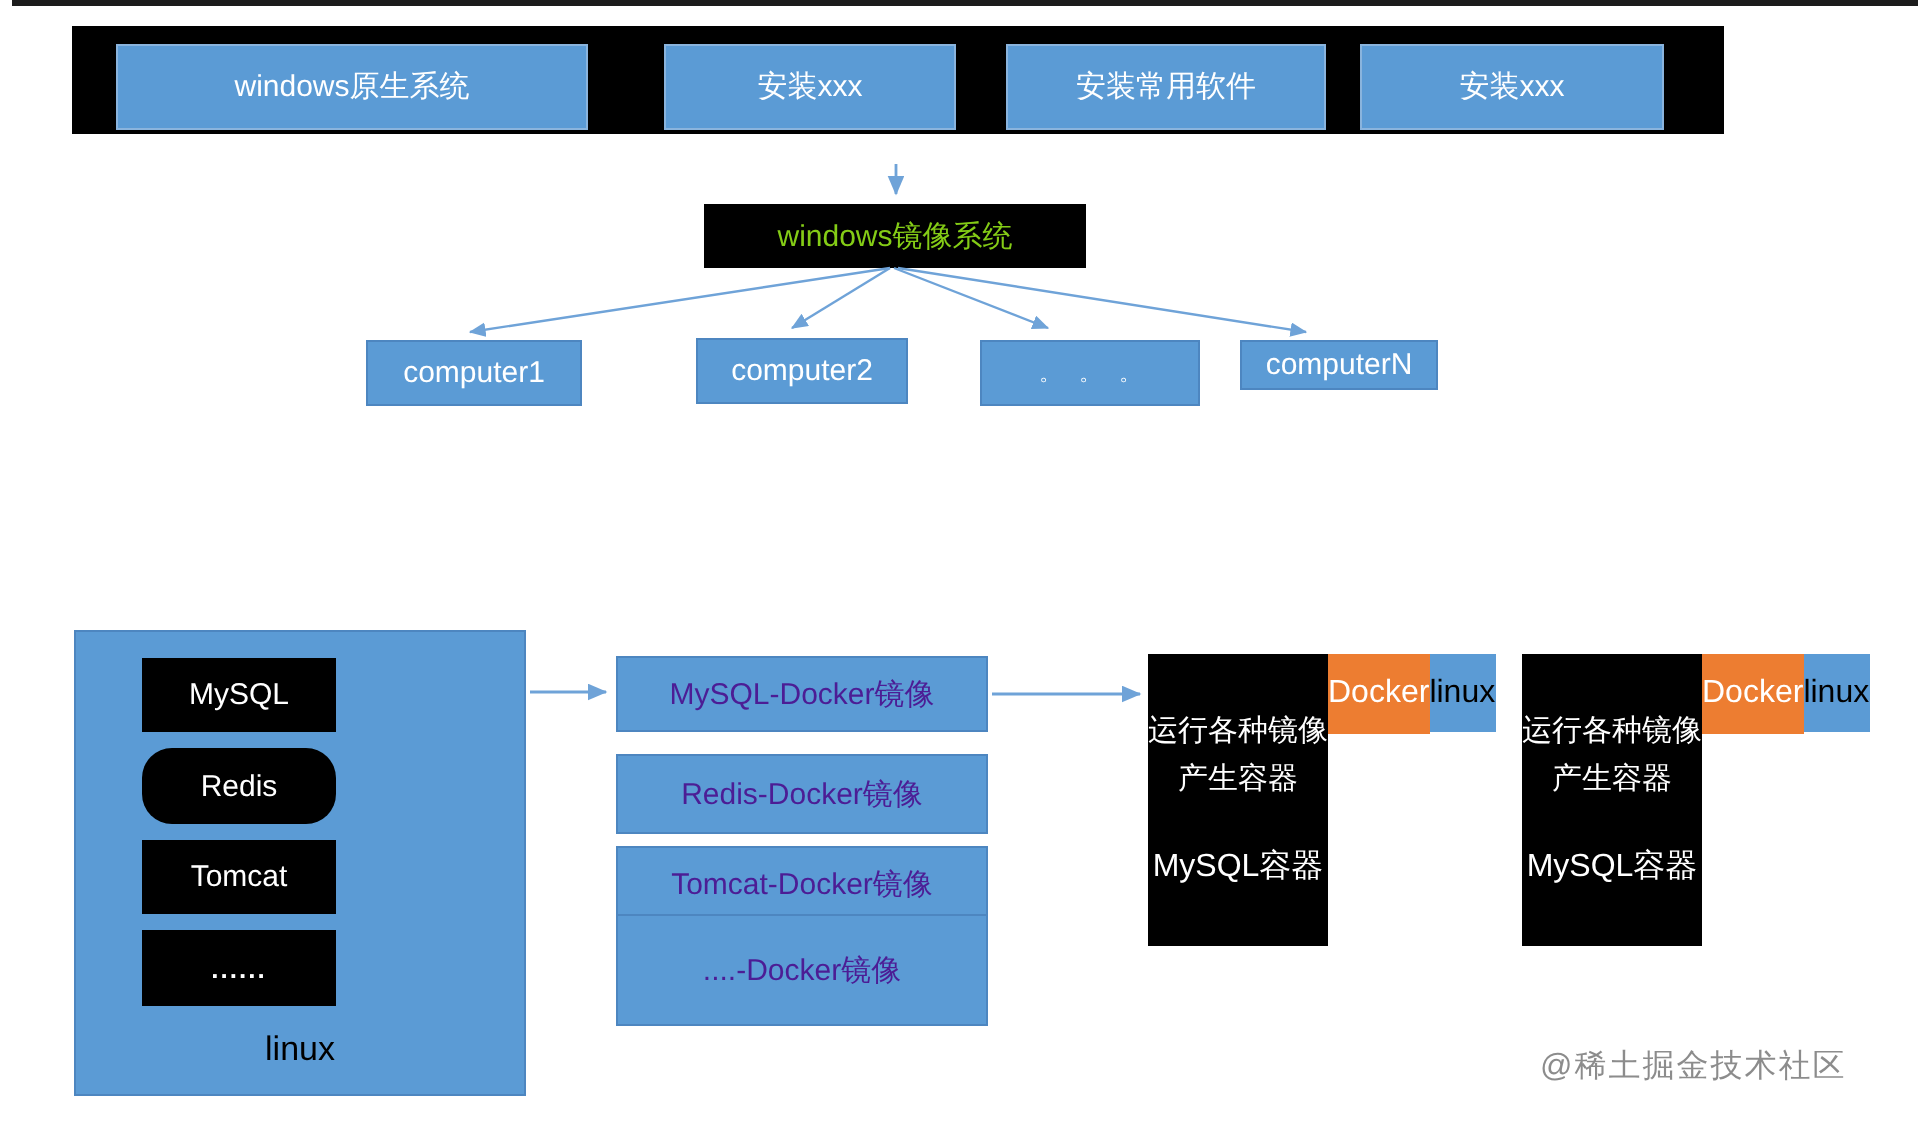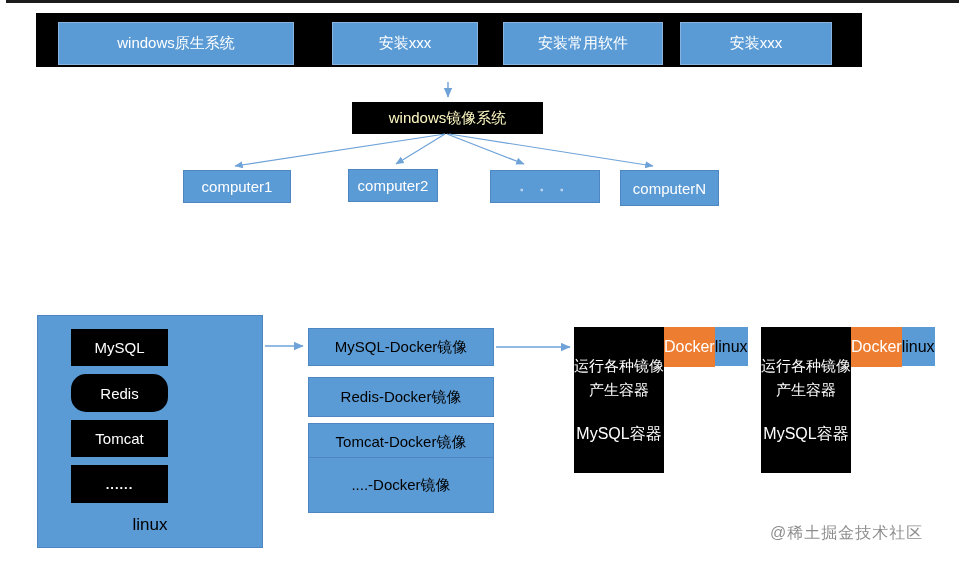--- a/index.html
+++ b/index.html
@@ -12,21 +12,21 @@
   #top-strip{left:6px;top:0;width:953px;height:3px;background:#1c1c1c;}
   
   #top-bar{left:36px;top:13px;width:826px;height:54px;background:#000;}
   .top-btn{
     position:absolute;top:9px;height:43px;background:#5b9bd5;
     border:1px solid #8ab4dd;box-sizing:border-box;
     color:#fff;font-size:15px;display:flex;align-items:center;justify-content:center;
   }
   
   #mirror-box{
-    left:352px;top:102px;width:191px;height:32px;background:#000;color:#fef9c3;
+    left:352px;top:102px;width:191px;height:32px;background:#000;color:#84cc16;
     font-size:15px;display:flex;align-items:center;justify-content:center;
   }
   
   .computer-box{
     position:absolute;background:#5b9bd5;border:1px solid #4d86c0;box-sizing:border-box;
     color:#fff;font-size:15px;display:flex;align-items:center;justify-content:center;
   }
   #computer-dots{font-size:11px;letter-spacing:9px;padding-left:9px;}
   
   #platform-box{
@@ -38,21 +38,21 @@
     display:flex;align-items:center;justify-content:center;
   }
   #app-dots{font-size:13px;font-weight:bold;letter-spacing:1px;}
   #platform-os{
     position:absolute;left:0;bottom:12px;width:100%;text-align:center;
     color:#000;font-size:17px;
   }
   
   .image-box{
     position:absolute;left:308px;width:186px;background:#5b9bd5;border:1px solid #4d86c0;
-    box-sizing:border-box;color:#000000;font-size:15px;
+    box-sizing:border-box;color:#4c1d95;font-size:15px;
     display:flex;align-items:center;justify-content:center;
   }
   
   .container-stack{
     position:absolute;top:327px;width:181px;height:225px;
     display:flex;flex-direction:row;
   }
   .stack-black{
     background:#000;color:#fff;height:146px;box-sizing:border-box;
     padding-top:27px;text-align:center;font-size:15px;line-height:24px;
@@ -83,23 +83,23 @@
   <div class="abs" id="top-bar">
     <div class="top-btn" style="left:22px;width:236px;">windows原生系统</div>
     <div class="top-btn" style="left:296px;width:146px;">安装xxx</div>
     <div class="top-btn" style="left:467px;width:160px;">安装常用软件</div>
     <div class="top-btn" style="left:644px;width:152px;">安装xxx</div>
   </div>
 
   <div class="abs" id="mirror-box">windows镜像系统</div>
 
   <div class="computer-box" style="left:183px;top:170px;width:108px;height:33px;">computer1</div>
-  <div class="computer-box" style="left:348px;top:169px;width:90px;height:33px;">computer2</div>
+  <div class="computer-box" style="left:348px;top:169px;width:106px;height:33px;">computer2</div>
   <div class="computer-box" id="computer-dots" style="left:490px;top:170px;width:110px;height:33px;">。。。</div>
-  <div class="computer-box" style="left:620px;top:170px;width:99px;height:36px;">computerN</div>
+  <div class="computer-box" style="left:620px;top:170px;width:99px;height:25px;">computerN</div>
 
   <div class="abs" id="platform-box">
     <div class="app-box" style="top:13px;height:37px;">MySQL</div>
     <div class="app-box" style="top:58px;height:38px;border-radius:15px;">Redis</div>
     <div class="app-box" style="top:104px;height:37px;">Tomcat</div>
     <div class="app-box" id="app-dots" style="top:149px;height:38px;">......</div>
     <div id="platform-os">linux</div>
   </div>
 
   <div class="image-box" style="top:328px;height:38px;">MySQL-Docker镜像</div>

